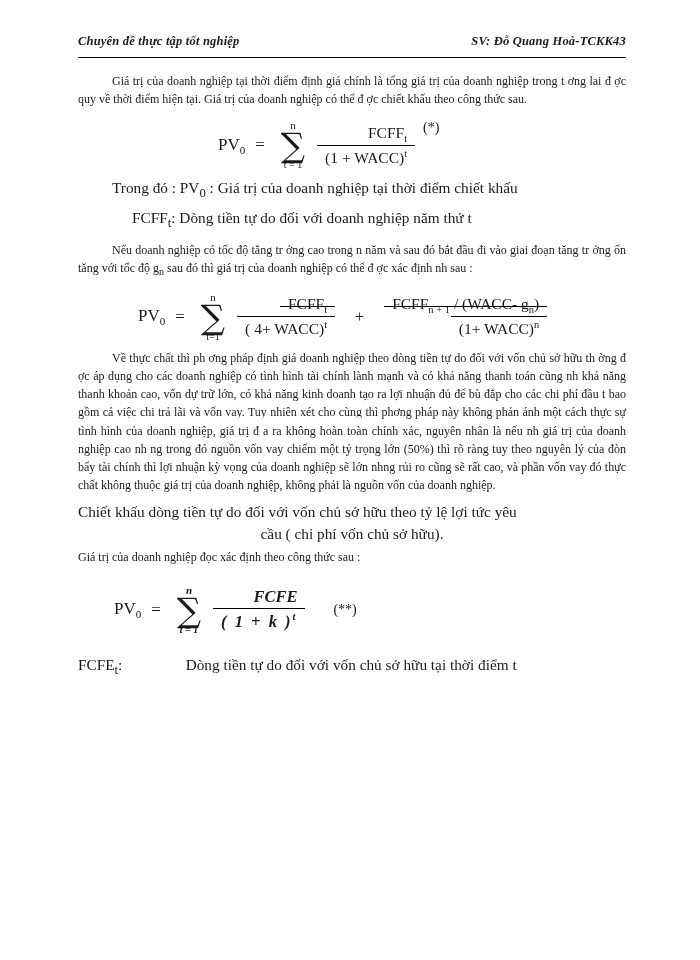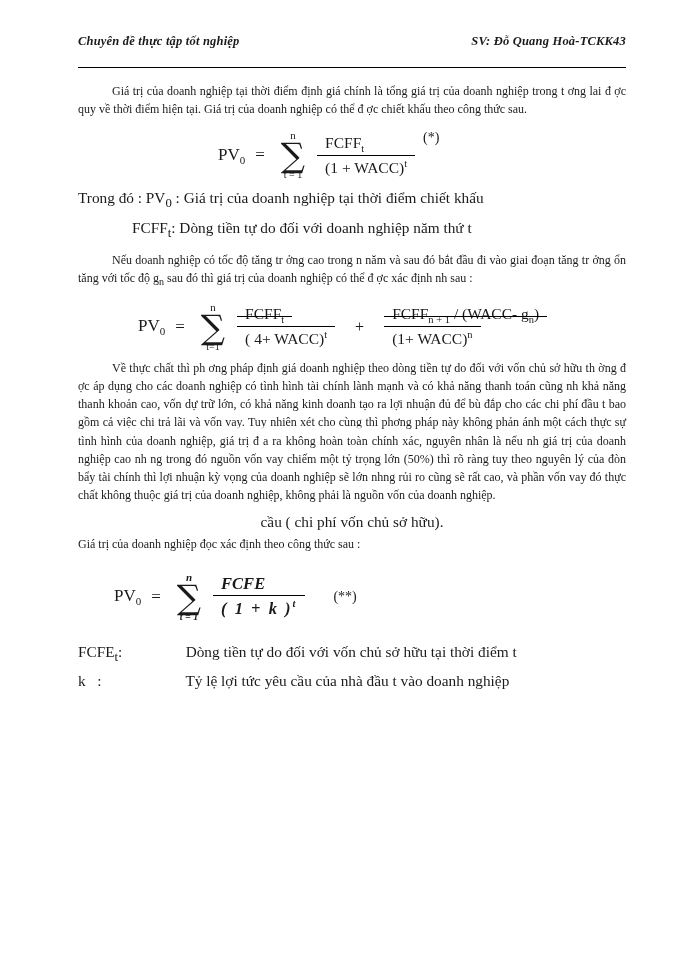--- a/index.html
+++ b/index.html
@@ -24,21 +24,21 @@
   }
   .hdr {
     display: flex;
     justify-content: space-between;
     align-items: baseline;
     font-family: "Liberation Serif", serif;
     font-style: italic;
     font-weight: bold;
     font-size: 12.5px;
     letter-spacing: 0.2px;
-    padding-bottom: 18px;
+    padding-bottom: 8px;
     border-bottom: 1.3px solid #000;
   }
   .hdr .left { white-space: nowrap; }
   .hdr .right { white-space: nowrap; }
 
   .body-text {
     font-size: 12px;
     line-height: 1.52;
     text-align: justify;
     margin-top: 14px;
@@ -72,21 +72,21 @@
     line-height: 1;
     margin: 0 6px;
   }
   .sigma-top { font-size: 11px; }
   .sigma-ch { font-size: 34px; line-height: 0.85; font-family: "DejaVu Serif", serif; }
   .sigma-bot { font-size: 10px; font-family: Liberation Serif, serif; }
 
   .frac {
     display: inline-flex;
     flex-direction: column;
-    align-items: flex-start;
+    align-items: flex-end;
     margin: 0 6px;
   }
   .frac .num {
     padding: 0 8px 1px 8px;
     font-size: 15.5px;
     white-space: nowrap;
   }
   .frac .den {
     border-top: 1.2px solid #000;
     padding: 2px 8px 0 8px;
@@ -103,21 +103,21 @@
     position: absolute;
     left: 0; right: 0;
     top: 52%;
     border-top: 1.1px solid #000;
   }
 
   .plus { margin: 0 14px; font-size: 16px; }
 
   .defs { font-size: 15.3px; line-height: 1.55; }
   .defs .d-line { margin: 2px 0; }
-  .defs .ind1 { }
+  .defs .ind1 { margin-left: 34px; }
   .defs .ind2 { margin-left: 54px; }
 
   .smudge {
     position: relative;
   }
   .smudge::after {
     content: "";
     position: absolute;
     left: 6px;
     right: 48%;
@@ -215,20 +215,21 @@
           <span class="den"><span>(1+ WACC)</span><sup>n</sup></span>
         </span>
       </div>
     </div>
 
     <div class="body-text tight smudge">
       <p class="p indent">Về thực chất thì ph   ơng  pháp định giá doanh nghiệp theo dòng tiền tự do đối với vốn chủ sở hữu th     ờng đ   ợc  áp dụng cho các doanh nghiệp có tình hình tài chính lành mạnh và có khả năng thanh toán cũng nh   khả năng thanh khoản cao, vốn dự trữ lớn, có khả năng kinh doanh tạo ra lợi nhuận đủ để bù đắp cho các chi phí đầu t     bao gồm cả việc chi trả lãi và vốn vay. Tuy nhiên xét cho cùng thì phơng  pháp này không phản ánh một cách thực sự tình hình của doanh nghiệp, giá trị đ   a ra không hoàn toàn chính xác, nguyên nhân là nếu nh      giá trị của doanh nghiệp cao nh  ng   trong đó nguồn vốn vay chiếm một tỷ trọng lớn (50%) thì rõ ràng tuy theo nguyên lý của đòn bẩy tài chính thì lợi nhuận kỳ vọng của doanh nghiệp sẽ lớn nhng  rủi ro cũng sẽ rất cao, và phần vốn vay đó thực chất không thuộc giá trị của doanh nghiệp, không phải là nguồn vốn của doanh nghiệp.</p>
     </div>
 
     <div class="sec-head">
+      <div>Chiết khấu dòng tiền tự do đối với vốn chủ sở hữu theo tỷ lệ lợi tức yêu</div>
       <div class="center">cầu ( chi phí vốn chủ sở hữu).</div>
     </div>
 
     <div class="body-text" style="margin-top:2px">
       <p class="p">Giá trị của doanh nghiệp đọc   xác định theo công thức sau :</p>
     </div>
 
     <div class="formula" style="margin-top:18px">
       <div class="f3 f-row">
         <span class="pv"><span>PV</span><sub>0</sub></span>
@@ -245,21 +246,16 @@
         <span class="star" style="margin-left:22px; align-self:center;">(**)</span>
       </div>
     </div>
 
     <div class="defs" style="margin-top:18px">
       <div class="d-line">
         <span style="display:inline-block;width:64px"><span>FCFE</span><sub>t</sub><span>:</span></span>
         <span style="display:inline-block;width:36px"></span>
         <span>Dòng tiền tự do đối với vốn chủ sở hữu tại thời điểm t</span>
       </div>
-      <div class="d-line">
-        <span style="display:inline-block;width:64px"><span>k</span>&nbsp;&nbsp;&nbsp;<span>:</span></span>
-        <span style="display:inline-block;width:36px"></span>
-        <span>Tỷ lệ lợi tức yêu cầu của nhà đầu t    vào doanh nghiệp</span>
-      </div>
     </div>
 
   </div>
 </div>
 
 </body></html>

